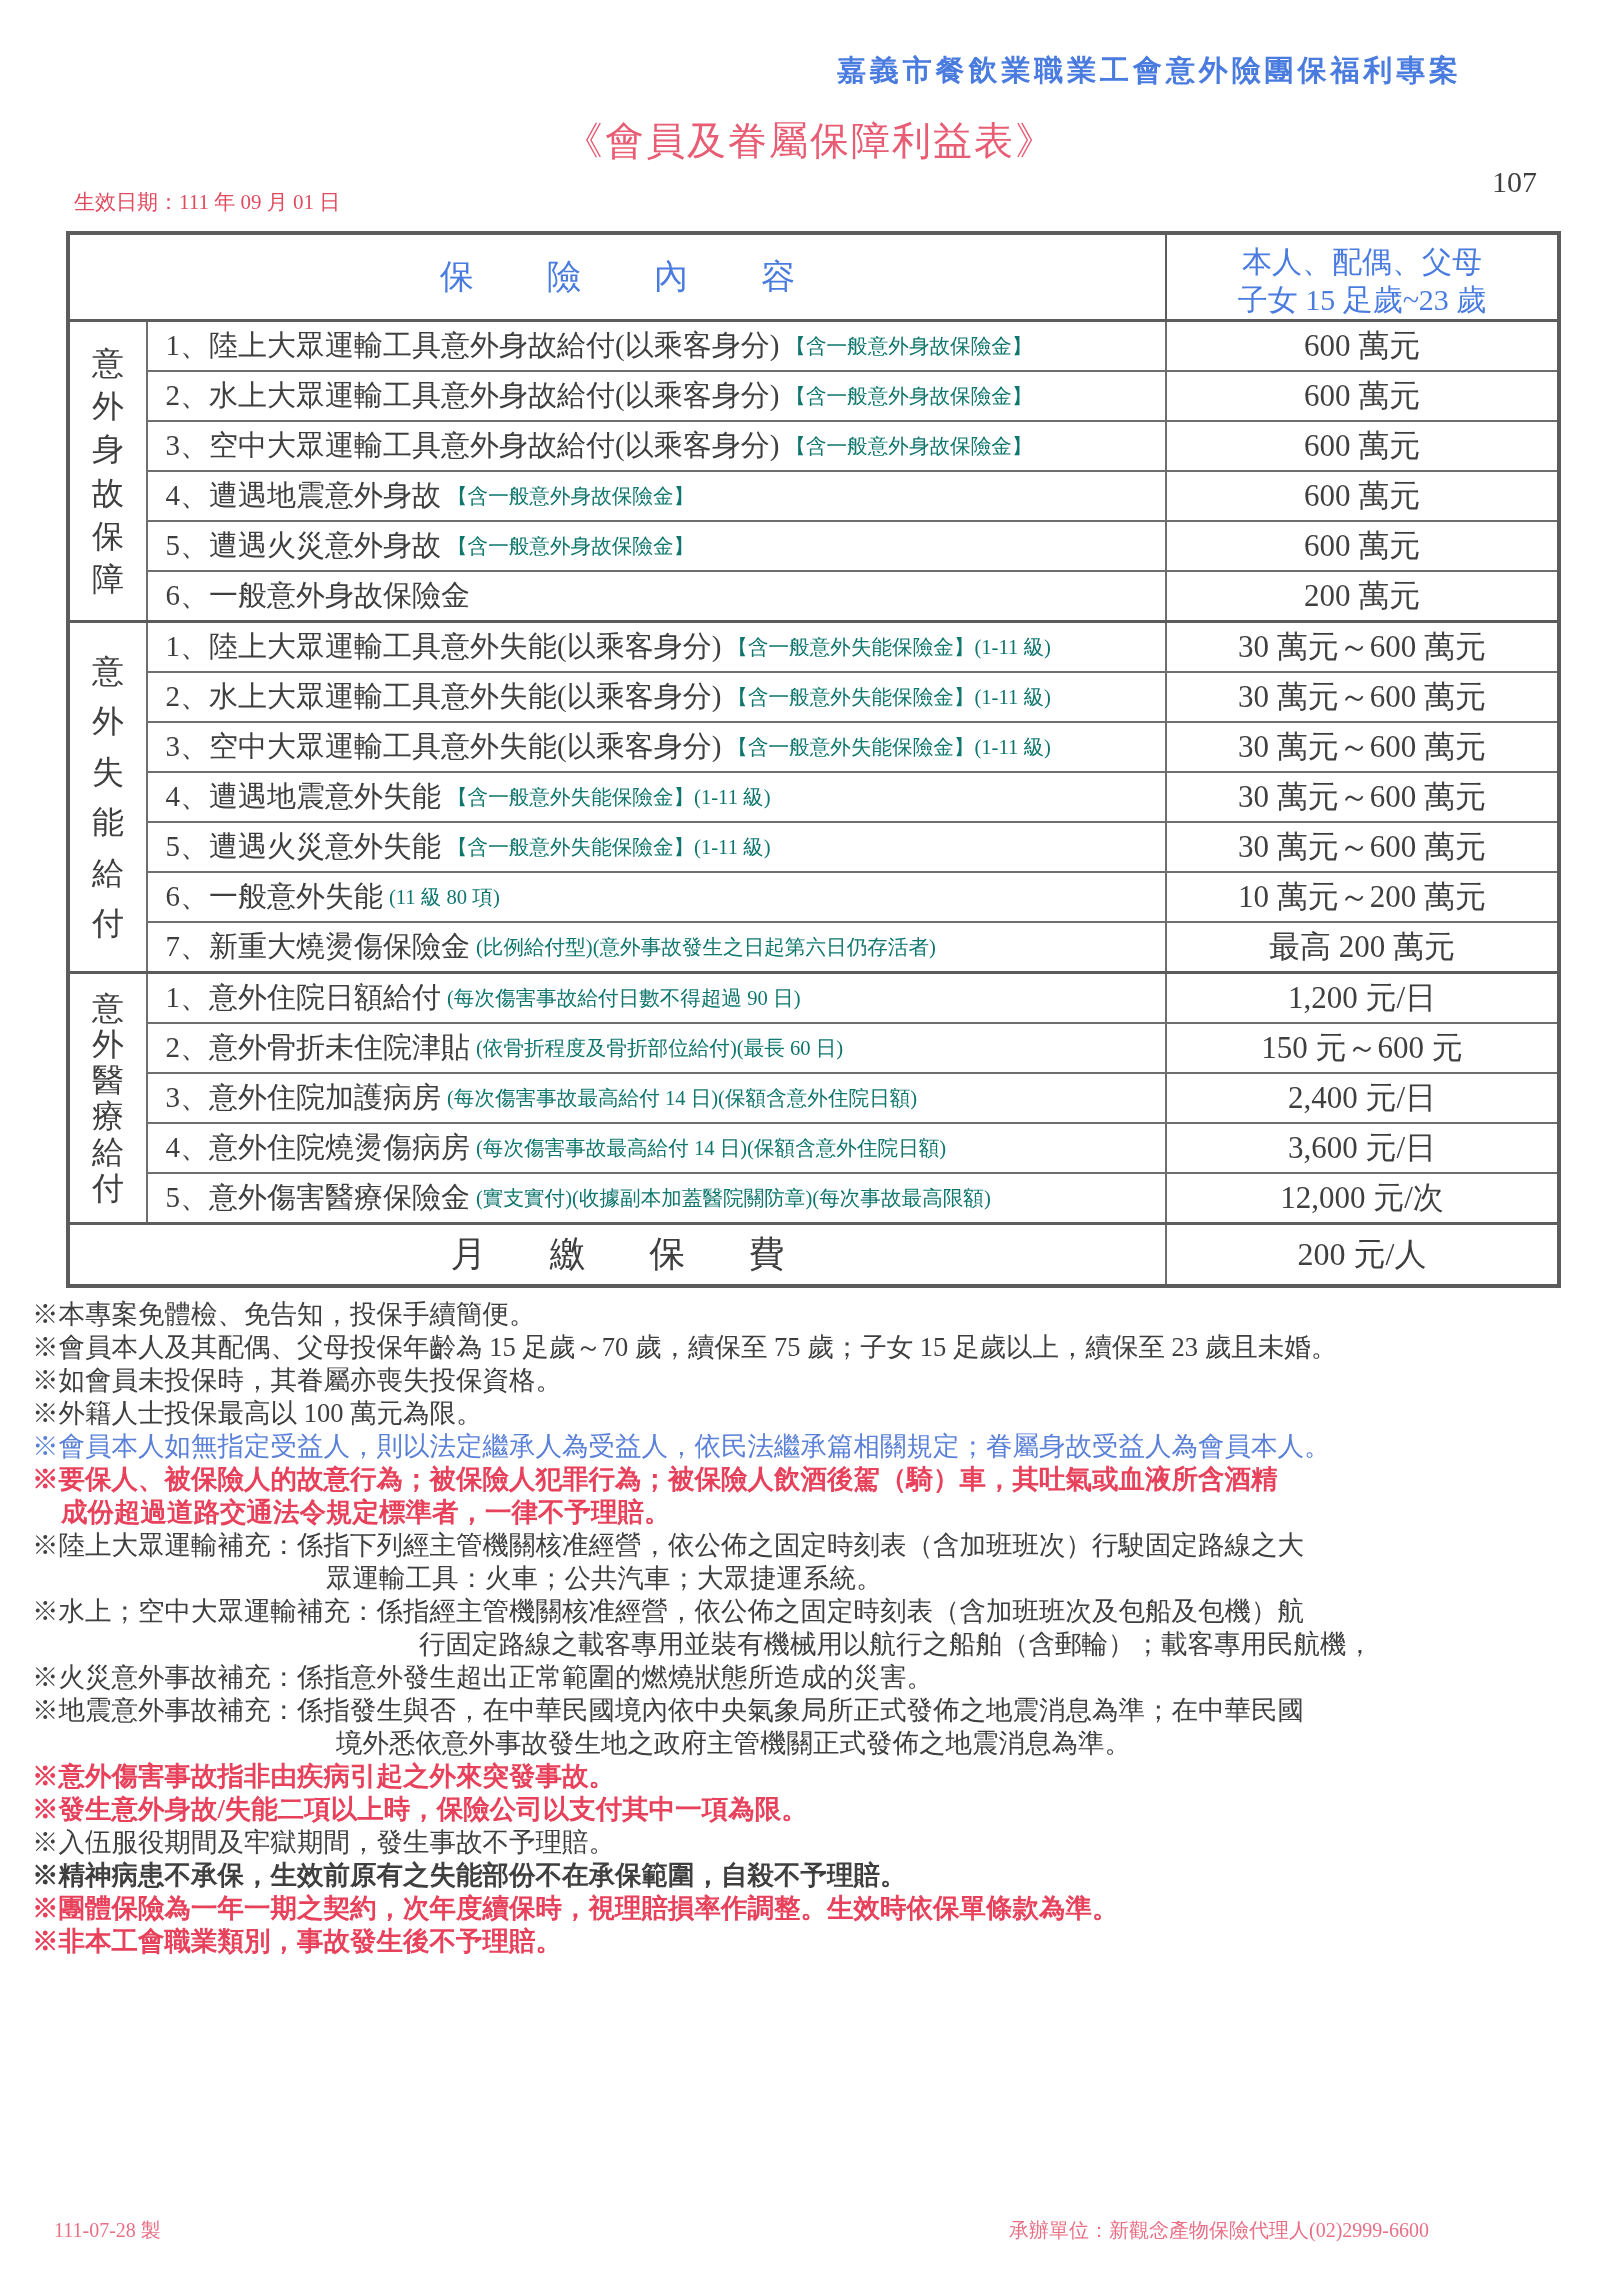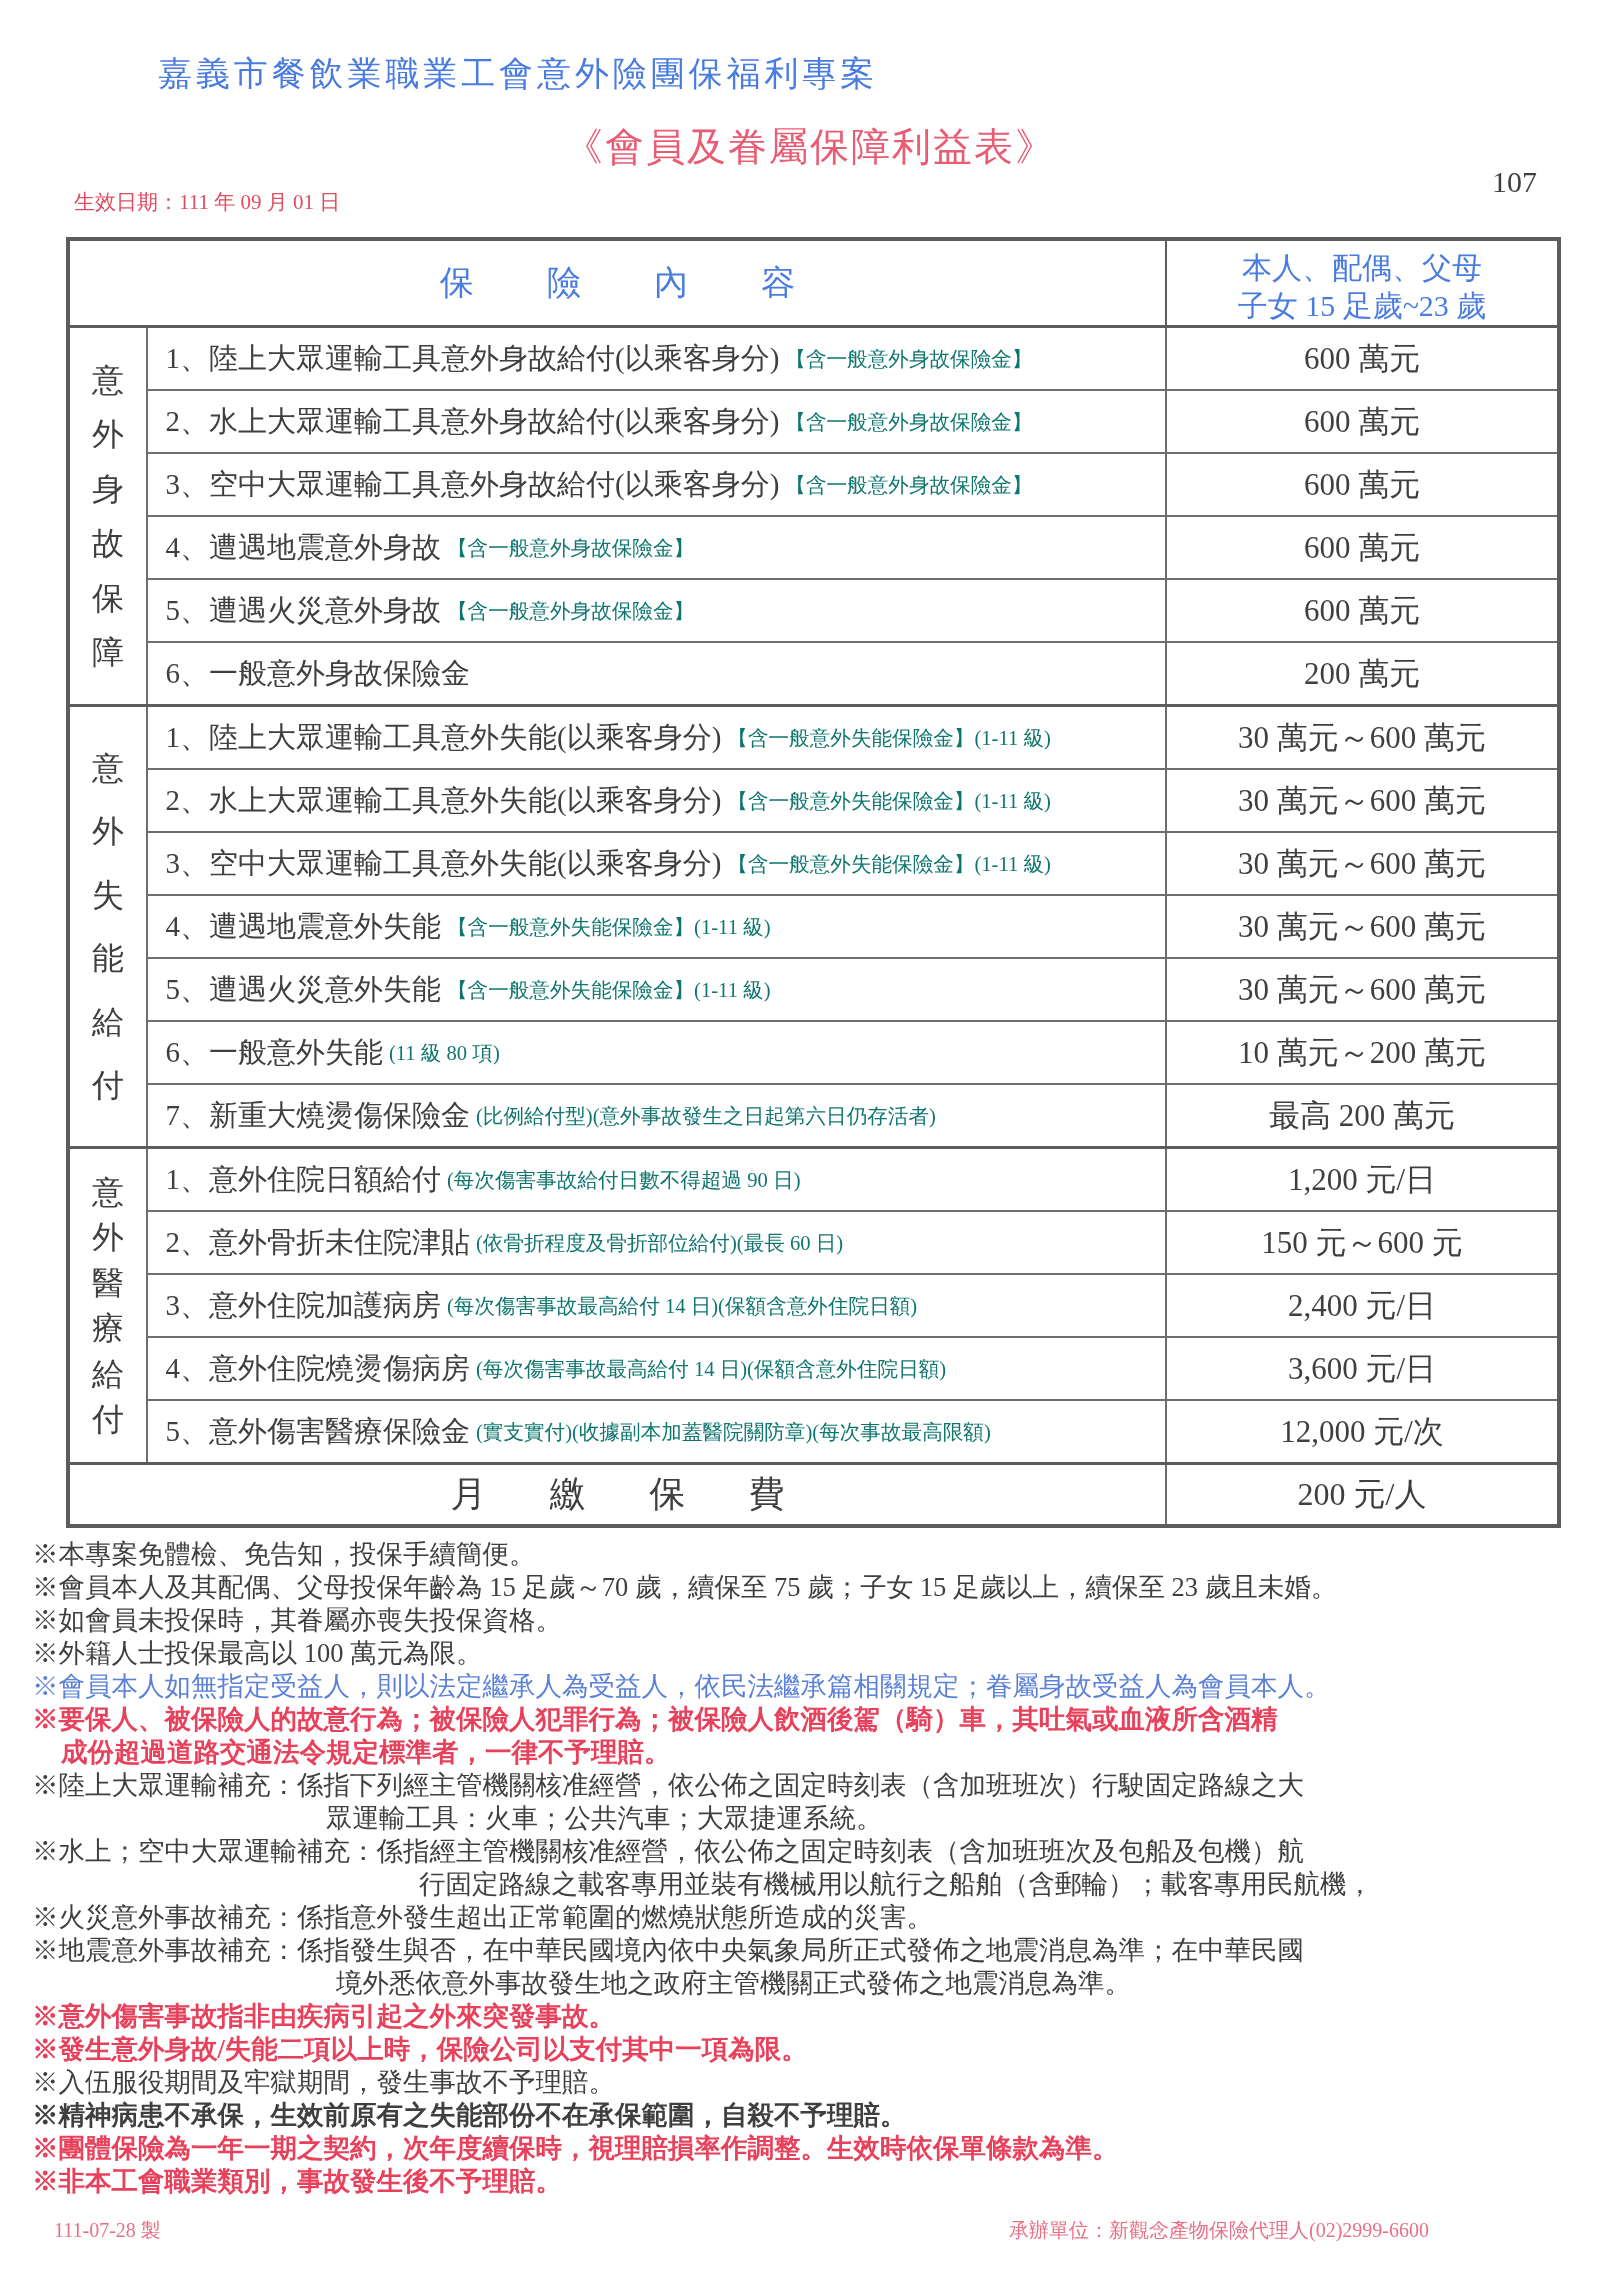--- a/index.html
+++ b/index.html
@@ -8,22 +8,22 @@
     width:1620px;height:2292px;
     background:#ffffff;
     font-family:"Liberation Serif","DejaVu Serif",serif;
     color:#3f3f3f;
     overflow:hidden;
   }
   
   .doc-header{padding-top:51px;}
   .title{
     margin:0 auto;width:1304px;
-    text-align:left;
-    font-size:34px;font-weight:400;
+    text-align:right;
+    font-size:29px;font-weight:700;
     letter-spacing:3.9px;
     color:#4a7ce0;
   }
   .subtitle{
     margin:23px auto 0;width:1402px;
     text-align:center;
     font-size:39px;font-weight:400;
     letter-spacing:2px;
     color:#e85d74;
   }
@@ -58,21 +58,21 @@
   [data-name="table-sections"] .section + .section{border-top:3.9px solid #5c5c5c;}
   .section-label{
     width:78px;box-sizing:border-box;
     border-right:2px solid #6e6e6e;
     display:flex;flex-direction:column;align-items:center;justify-content:space-evenly;
     padding:13.7px 0;
     font-size:32px;color:#3f3f3f;
   }
   .vchar{line-height:1;}
   .section-rows{flex:1;display:flex;flex-direction:column;}
-  .row{display:flex;height:61px;}
+  .row{display:flex;height:48px;}
   .section-rows .row + .row{border-top:2px solid #6e6e6e;}
   .cell{display:flex;align-items:center;box-sizing:border-box;}
   .cell.content{flex:1;padding-left:17.6px;}
   .item-text{font-size:29px;white-space:nowrap;}
   .item-note{font-size:20.6px;color:#0f766e;margin-left:5.9px;white-space:nowrap;}
   .cell.value{
     width:392px;justify-content:center;
     border-left:2px solid #6e6e6e;
     font-size:31px;
   }

